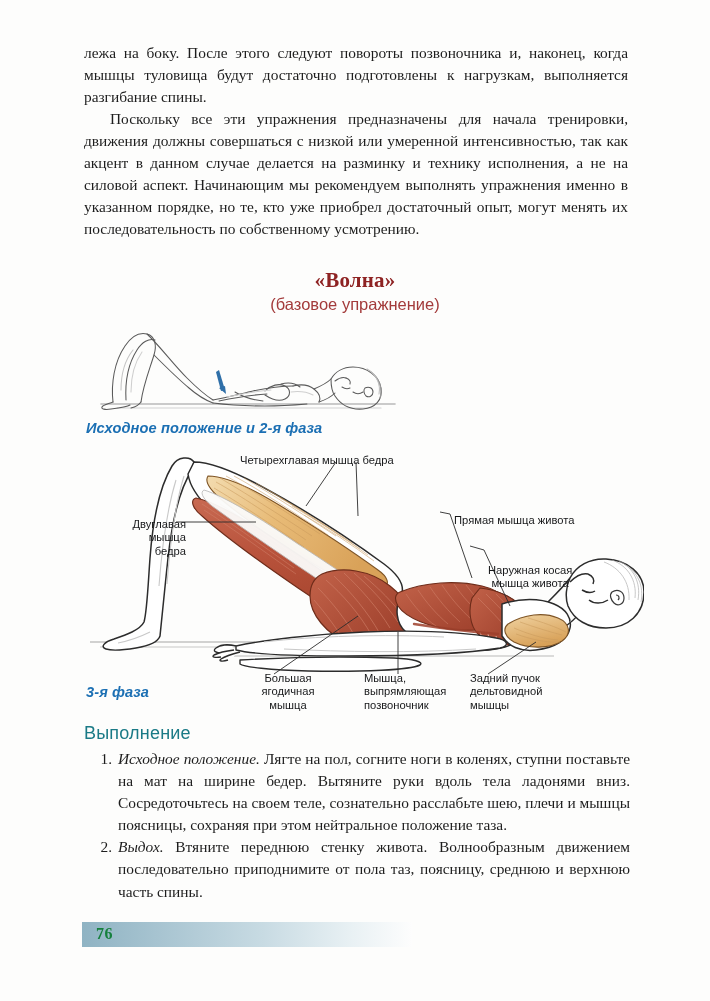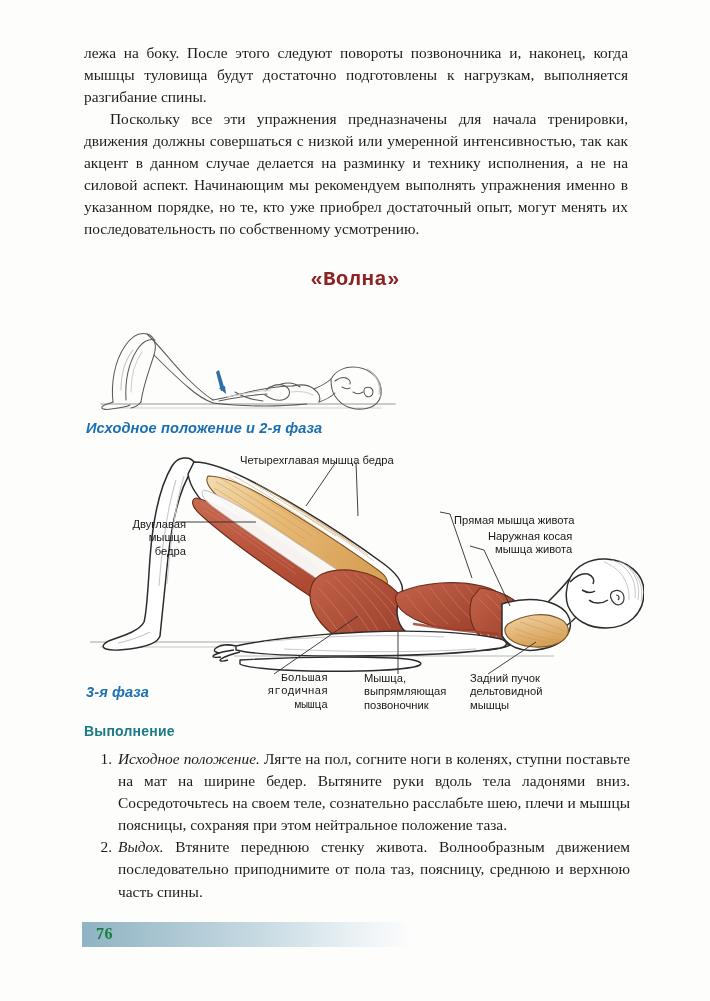--- a/index.html
+++ b/index.html
@@ -34,21 +34,21 @@
 
   
   .ex-title-wrap {
     position: absolute;
     left: 0;
     top: 268px;
     width: 710px;
     text-align: center;
   }
   .ex-title {
-    font-family: Liberation Mono, monospace;
+    font-family: Liberation Serif, serif;
     font-weight: bold;
     font-size: 21px;
     color: #8e2323;
     letter-spacing: .2px;
     line-height: 24px;
   }
   .ex-subtitle {
     font-family: "Liberation Sans", "DejaVu Sans", sans-serif;
     font-size: 16.5px;
     color: #a33b3b;
@@ -93,33 +93,33 @@
     position: absolute;
     font-family: "Liberation Sans", "DejaVu Sans", sans-serif;
     font-size: 11.2px;
     line-height: 13.4px;
     color: #17181a;
     white-space: pre-line;
   }
   #label-quadriceps     { left: 240px; top: 454px; text-align: center; }
   #label-hamstring      { left: 104px; top: 518px; width: 82px; text-align: right; }
   #label-rectus-abdom   { left: 454px; top: 514px; text-align: left; }
-  #label-oblique        { left: 488px; top: 530px; text-align: right; }
-  #label-gluteus        { left: 248px; top: 672px; width: 80px; text-align: right; font-family: Liberation Mono, monospace; }
+  #label-oblique        { left: 488px; top: 564px; text-align: center; }
+  #label-gluteus        { left: 248px; top: 672px; width: 80px; text-align: center; }
   #label-erector        { left: 364px; top: 672px; width: 96px; text-align: left; }
   #label-deltoid        { left: 470px; top: 672px; width: 96px; text-align: left; }
 
   
   #section-heading-performance {
     position: absolute;
     left: 84px;
     top: 723px;
     font-family: "Liberation Sans", "DejaVu Sans", sans-serif;
-    font-weight: bold;
-    font-size: 14px;
+    font-weight: normal;
+    font-size: 18px;
     color: #1a7a86;
     letter-spacing: .2px;
   }
   #steps-list {
     position: absolute;
     left: 84px;
     top: 748px;
     width: 546px;
     margin: 0;
     padding: 0;
@@ -173,20 +173,21 @@
   <div class="bodytext" id="para-1">
     <p>лежа на боку. После этого следуют повороты позвоночника и, наконец, когда мышцы туловища будут достаточно подготовлены к нагрузкам, выполняется разгибание спины.</p>
   </div>
 
   <div class="bodytext" id="para-2">
     <p class="indent">Поскольку все эти упражнения предназначены для начала тренировки, движения должны совершаться с низкой или умеренной интенсивностью, так как акцент в данном случае делается на разминку и технику исполнения, а не на силовой аспект. Начинающим мы рекомендуем выполнять упражнения именно в указанном порядке, но те, кто уже приобрел достаточный опыт, могут менять их последовательность по собственному усмотрению.</p>
   </div>
 
   <div class="ex-title-wrap">
     <div class="ex-title">«Волна»</div>
+    <div class="ex-subtitle">(базовое упражнение)</div>
   </div>
 
   <div id="figure-1">
     <svg width="310" height="105" viewBox="0 0 310 105" xmlns="http://www.w3.org/2000/svg">
       <g fill="none" stroke="#5a5a5a" stroke-width="1.05" stroke-linecap="round" stroke-linejoin="round">
 
         <path d="M6 92 L300 92" stroke="#b9b9b9" stroke-width="1.6"></path>
         <path d="M22 96 L286 96" stroke="#d2d2d2" stroke-width="1.2"></path>
 
         <path d="M18 90 C16 72 19 50 30 34 C36 25 44 20 52 22 C60 24 62 33 59 43

